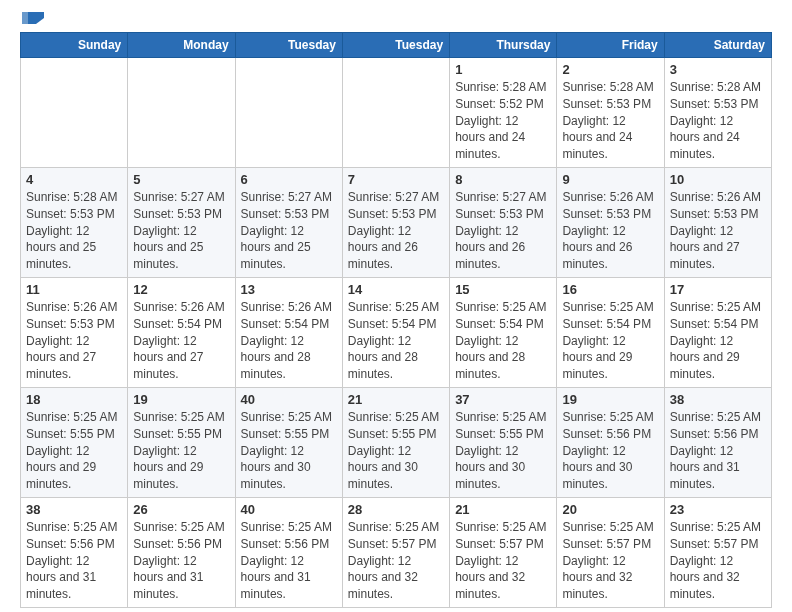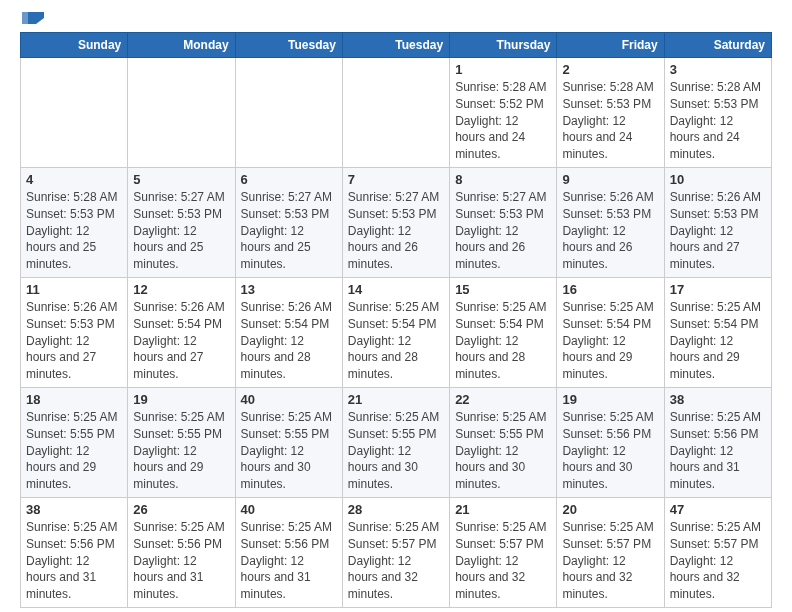--- a/index.html
+++ b/index.html
@@ -238,21 +238,21 @@
 Sunset: 5:55 PM
 Daylight: 12 hours and 30 minutes.</div>
         </td>
         <td>
           <span class="day-number">21</span>
           <div class="day-info" style="white-space: pre-line;">Sunrise: 5:25 AM
 Sunset: 5:55 PM
 Daylight: 12 hours and 30 minutes.</div>
         </td>
         <td>
-          <span class="day-number">22</span>
+          <span class="day-number">37</span>
           <div class="day-info" style="white-space: pre-line;">Sunrise: 5:25 AM
 Sunset: 5:55 PM
 Daylight: 12 hours and 30 minutes.</div>
         </td>
         <td>
           <span class="day-number">19</span>
           <div class="day-info" style="white-space: pre-line;">Sunrise: 5:25 AM
 Sunset: 5:56 PM
 Daylight: 12 hours and 30 minutes.</div>
         </td>
@@ -294,20 +294,20 @@
 Sunset: 5:57 PM
 Daylight: 12 hours and 32 minutes.</div>
         </td>
         <td>
           <span class="day-number">20</span>
           <div class="day-info" style="white-space: pre-line;">Sunrise: 5:25 AM
 Sunset: 5:57 PM
 Daylight: 12 hours and 32 minutes.</div>
         </td>
         <td>
-          <span class="day-number">47</span>
+          <span class="day-number">23</span>
           <div class="day-info" style="white-space: pre-line;">Sunrise: 5:25 AM
 Sunset: 5:57 PM
 Daylight: 12 hours and 32 minutes.</div>
         </td>
       </tr>
     </tbody>
 </table>
 
 </body></html>

